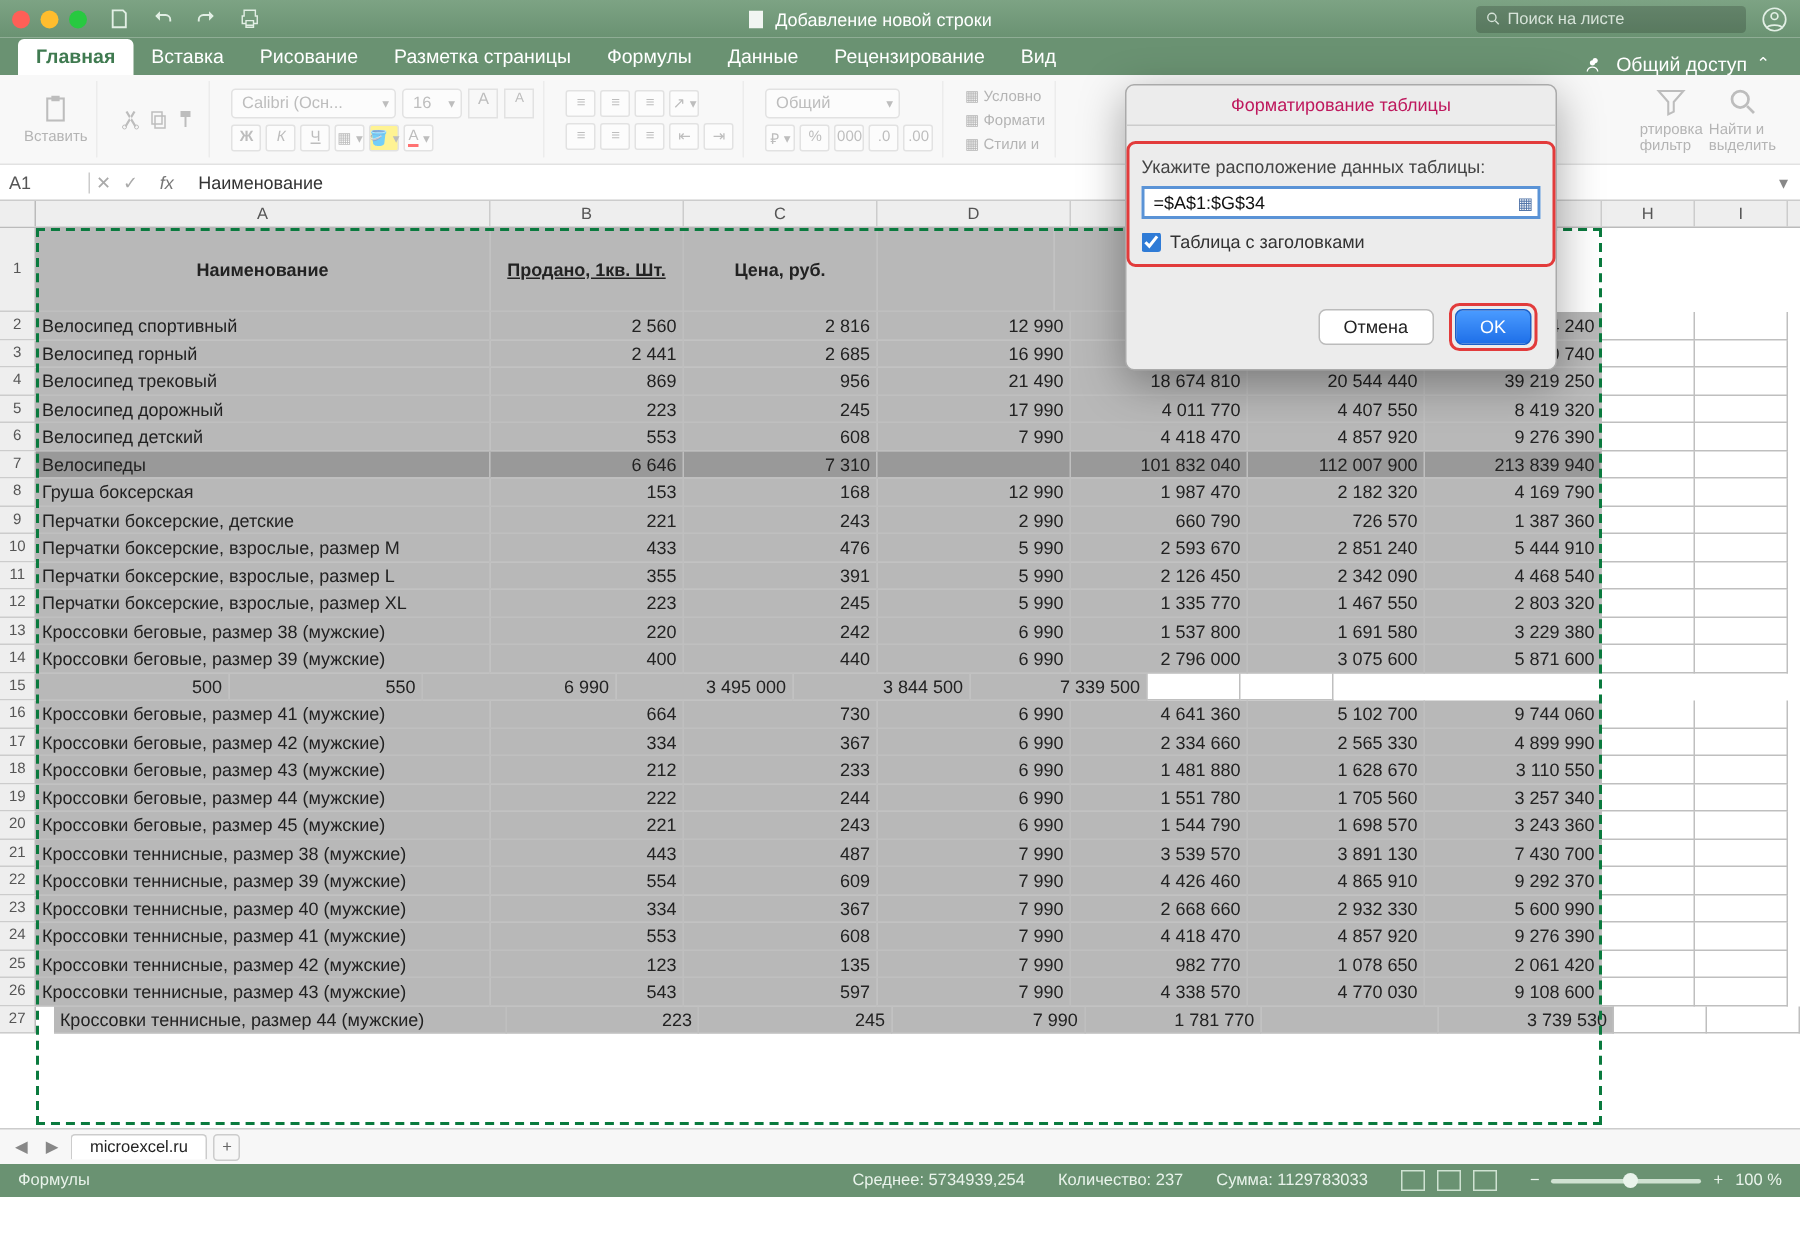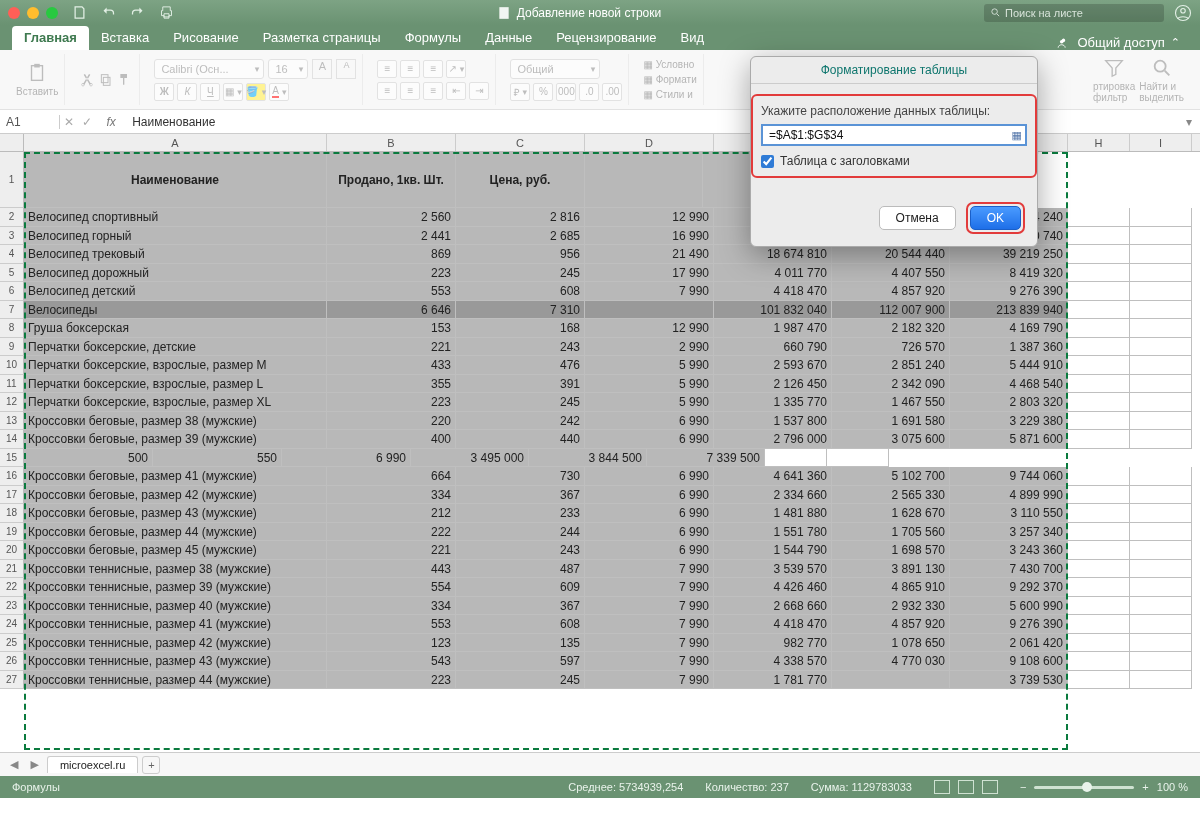--- a/index.html
+++ b/index.html
@@ -38,21 +38,21 @@
 .rows{position:relative;}
 .row{display:flex;height:18.5px;}
 .rh{width:24px;background:#eee;border-right:1px solid #bbb;border-bottom:1px solid #ccc;font-size:10px;color:#555;text-align:center;line-height:18px;}
 .cell{border-right:1px solid #bfbfbf;border-bottom:1px solid #bfbfbf;font-size:12px;padding:0 4px;line-height:18px;overflow:hidden;white-space:nowrap;}
 .selband{background:#b8b8b8;}
 .seldark{background:#999;}
 .hdrcell{background:#b8b8b8;font-weight:700;text-align:center;display:flex;align-items:center;justify-content:center;}
 .num{text-align:right;}
 .marquee{position:absolute;border:2px dashed #0a7a3e;pointer-events:none;}
 .dialog{position:absolute;top:56px;left:750px;width:288px;background:#ececec;border:1px solid #aaa;border-radius:6px;box-shadow:0 8px 30px rgba(0,0,0,.35);font-size:12px;}
-.dlg-title{text-align:center;padding:6px 0;color:#0f766e;border-bottom:1px solid #ccc;font-weight:500;}
+.dlg-title{text-align:center;padding:6px 0;color:#be185d;border-bottom:1px solid #ccc;font-weight:500;}
 .dlg-body{padding:10px 0;}
 .dlg-hl{border:2px solid #e23b3b;border-radius:6px;padding:8px;margin-bottom:10px;}
 .dlg-label{color:#444;margin-bottom:6px;}
 .dlg-input{width:100%;height:22px;border:2px solid #5a93d6;background:#fff;padding:0 20px 0 6px;font-size:12px;position:relative;display:flex;align-items:center;color:#111;}
 .dlg-input .picker{position:absolute;right:3px;font-size:11px;color:#5577aa;}
 .dlg-chk{display:flex;align-items:center;gap:6px;margin-top:8px;color:#333;}
 .dlg-chk input{accent-color:#2f7bd6;}
 .dlg-btns{display:flex;justify-content:flex-end;gap:10px;padding:4px 12px 12px;align-items:center;}
 .btn{height:24px;padding:0 16px;border:1px solid #bbb;border-radius:5px;background:#fff;font-size:12px;display:flex;align-items:center;}
 .btn.primary{background:linear-gradient(#4a9bff,#1e6fe8);color:#fff;border-color:#1a5fc8;}
@@ -255,21 +255,21 @@
         <div class="ch" style="width: 118px;">F</div>
         <div class="ch" style="width: 118px;">G</div>
         <div class="ch" style="width: 62px;">H</div>
         <div class="ch" style="width: 62px;">I</div>
       </div>
   </div>
   <div class="rows" id="rows">
       <div class="row" style="height: 56px;">
         <div class="rh" style="height:56px;line-height:56px">1</div>
         <div class="cell hdrcell" style="width: 303px; height: 56px;">Наименование</div>
-        <div class="cell hdrcell" style="width: 129px; height: 56px;">Продано, 1кв. Шт.</div>
+        <div class="cell hdrcell" style="width: 129px; height: 56px; text-decoration: underline;">Продано, 1кв. Шт.</div>
         <div class="cell hdrcell" style="width: 129px; height: 56px;">Цена, руб.</div>
         <div class="cell hdrcell" style="width: 118px; height: 56px;"></div>
         <div class="cell hdrcell" style="width: 118px; height: 56px;"></div>
         <div class="cell hdrcell" style="width: 118px; height: 56px;"></div>
         <div class="cell hdrcell" style="width: 62px; height: 56px; background: rgb(255, 255, 255); font-weight: 400;"></div>
       </div>
       <div class="row">
         <div class="rh">2</div>
         <div class="cell selband" style="width: 303px;">Велосипед спортивный</div>
         <div class="cell num selband" style="width: 129px;">2 560</div>
@@ -563,21 +563,21 @@
         <div class="cell num selband" style="width: 129px;">597</div>
         <div class="cell num selband" style="width: 129px;">7 990</div>
         <div class="cell num selband" style="width: 118px;">4 338 570</div>
         <div class="cell num selband" style="width: 118px;">4 770 030</div>
         <div class="cell num selband" style="width: 118px;">9 108 600</div>
         <div class="cell" style="width: 62px;"></div>
         <div class="cell" style="width: 62px;"></div>
       </div>
       <div class="row">
         <div class="rh">27</div>
-        <div class="cell selband" style="width: 303px;">Кроссовки теннисные, размер 44 (мужские)</div>
+        <div class="cell selband" style="width: 303px; margin-left: 12px;">Кроссовки теннисные, размер 44 (мужские)</div>
         <div class="cell num selband" style="width: 129px;">223</div>
         <div class="cell num selband" style="width: 129px;">245</div>
         <div class="cell num selband" style="width: 129px;">7 990</div>
         <div class="cell num selband" style="width: 118px;">1 781 770</div>
         <div class="cell num selband" style="width: 118px;"></div>
         <div class="cell num selband" style="width: 118px;">3 739 530</div>
         <div class="cell" style="width: 62px;"></div>
         <div class="cell" style="width: 62px;"></div>
       </div>
     </div>

